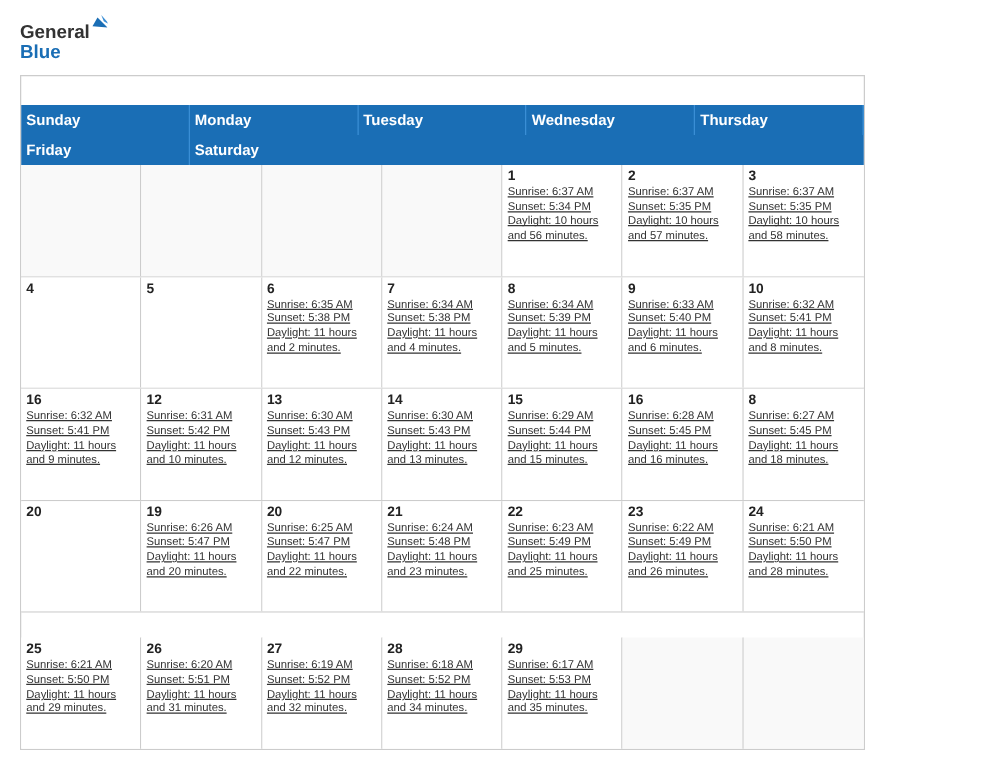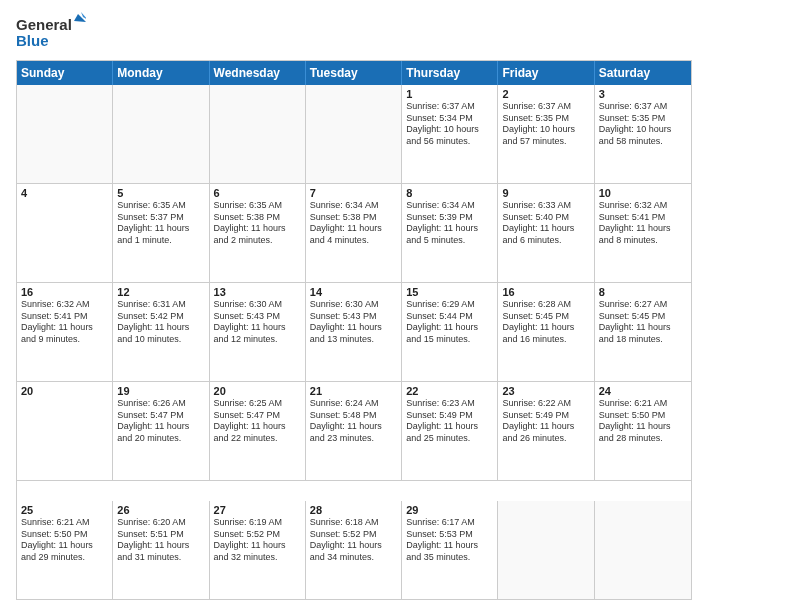--- a/index.html
+++ b/index.html
@@ -41,22 +41,23 @@
       color: #555;
     }
     .calendar {
       flex: 1;
       display: flex;
       flex-direction: column;
       border: 1px solid #ccc;
     }
     .cal-header-row {
       display: grid;
-      grid-template-columns: repeat(7, 1fr);
+      grid-template-columns: repeat(5, 1fr);
       background-color: #1a6eb5;
+      margin-top: 23px;
     }
     .cal-header-cell {
       color: #fff;
       font-size: 12px;
       font-weight: bold;
       padding: 5px 4px;
       text-align: left;
       border-right: 1px solid #3a8ed5;
     }
     .cal-header-cell:last-child { border-right: none; }
@@ -86,20 +87,21 @@
     .day-num {
       font-size: 11px;
       font-weight: bold;
       color: #222;
       margin-bottom: 1px;
     }
     .cell-info {
       font-size: 9px;
       color: #333;
       line-height: 1.3;
+      text-decoration: underline;
     }
   </style>
 </head>
 <body>
 
 <div class="page">
   <div class="header">
     <div class="logo">
   <svg width="70" height="40" viewBox="0 0 70 40">
     <text x="0" y="18" font-size="15" font-weight="bold" font-family="Arial" fill="#333">General</text>
@@ -111,22 +113,22 @@
     <div class="title-block">
       <div class="month-year"></div>
       <div class="location"></div>
     </div>
   </div>
 
   <div class="calendar">
     <div class="cal-header-row">
     <div class="cal-header-cell">Sunday</div>
         <div class="cal-header-cell">Monday</div>
+        <div class="cal-header-cell">Tuesday</div>
         <div class="cal-header-cell">Wednesday</div>
-        <div class="cal-header-cell">Tuesday</div>
         <div class="cal-header-cell">Thursday</div>
         <div class="cal-header-cell">Friday</div>
         <div class="cal-header-cell">Saturday</div>
       </div>
     <div class="cal-body">
     <div class="cal-week">
           <div class="cal-cell empty"></div>
           <div class="cal-cell empty"></div>
           <div class="cal-cell empty"></div>
           <div class="cal-cell empty"></div>
@@ -148,23 +150,20 @@
 Sunset: 5:35 PM
 Daylight: 10 hours and 58 minutes.</div>
           </div>
         </div>
         <div class="cal-week">
           <div class="cal-cell">
             <div class="day-num">4</div>
           </div>
           <div class="cal-cell">
             <div class="day-num">5</div>
-            <div class="cell-info">Sunrise: 6:35 AM
-Sunset: 5:37 PM
-Daylight: 11 hours and 1 minute.</div>
           </div>
           <div class="cal-cell">
             <div class="day-num">6</div>
             <div class="cell-info">Sunrise: 6:35 AM
 Sunset: 5:38 PM
 Daylight: 11 hours and 2 minutes.</div>
           </div>
           <div class="cal-cell">
             <div class="day-num">7</div>
             <div class="cell-info">Sunrise: 6:34 AM

